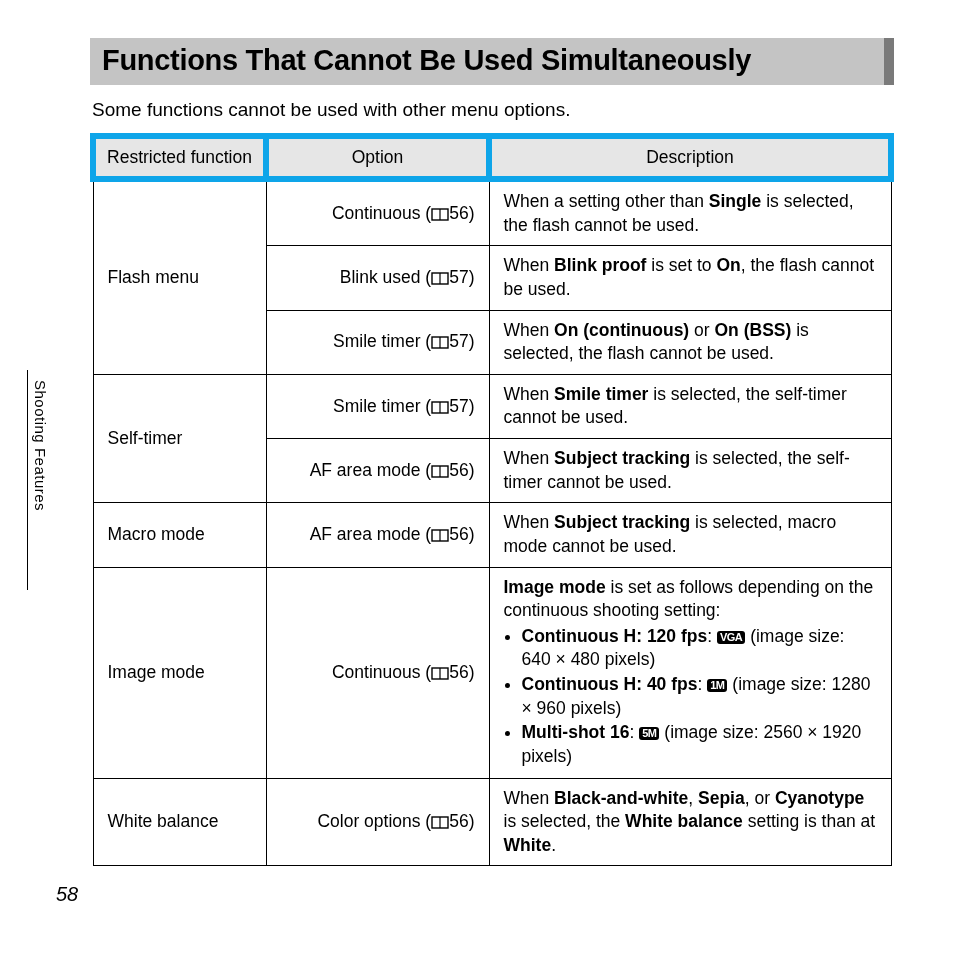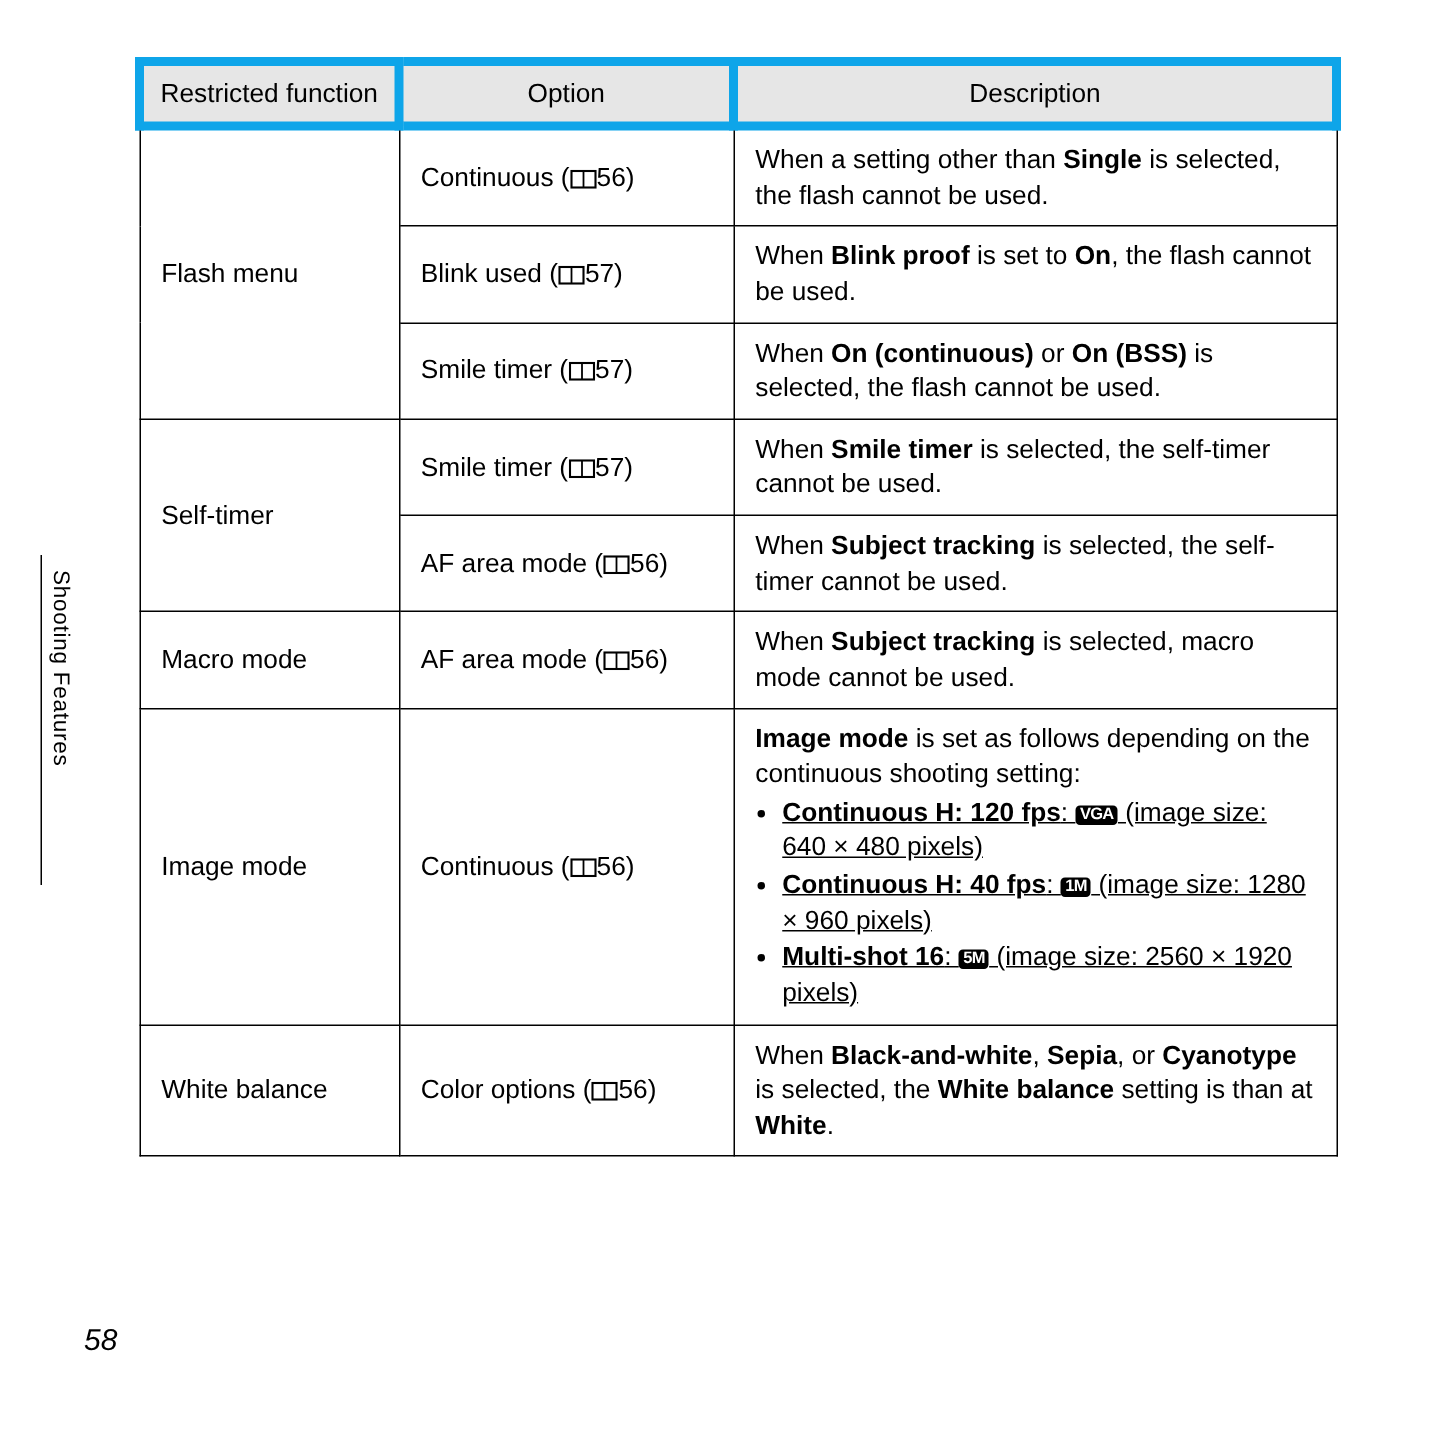--- a/index.html
+++ b/index.html
@@ -64,29 +64,28 @@
     border: 6px solid #0ea5e9;
     padding: 8px 10px;
   }
   td {
     border: 1px solid #000;
     padding: 8px 14px;
     vertical-align: middle;
     line-height: 1.35;
   }
   td.rf { vertical-align: middle; }
-  td.opt { white-space: nowrap; }
+  td.opt { white-space: nowrap; text-align: right; }
   .pageref {
     display: inline-block;
     vertical-align: -2px;
   }
   ul.blist {
     margin: 2px 0 0 0;
     padding-left: 18px;
-    text-decoration: underline;
   }
   ul.blist li {
     margin: 1px 0;
   }
   .imode-badge {
     display: inline-block;
     background: #000;
     color: #fff;
     border-radius: 3px;
     font-size: 11px;
@@ -100,21 +99,23 @@
 </style>
 </head>
 <body>
 
 <div class="side-tab"></div>
 <div class="side-label">Shooting Features</div>
 <div class="page-num">58</div>
 
 <div class="page">
 
-
+  <div class="title-bar">Functions That Cannot Be Used Simultaneously</div>
+
+  <div class="intro">Some functions cannot be used with other menu options.</div>
 
   <table>
     <colgroup>
       <col style="width:173px">
       <col style="width:223px">
       <col>
     </colgroup>
     <thead>
       <tr>
         <th>Restricted function</th>

